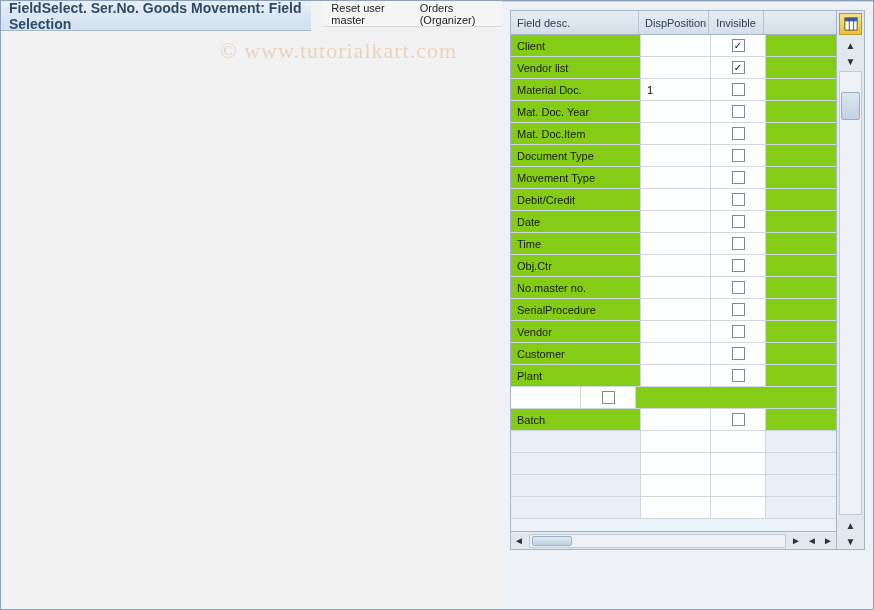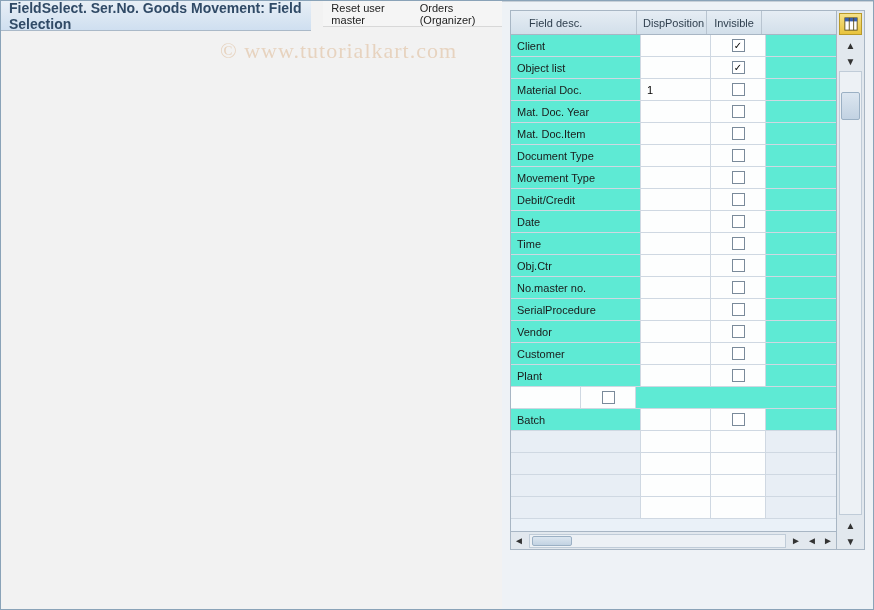--- a/index.html
+++ b/index.html
@@ -67,32 +67,32 @@
     background: linear-gradient(#e6edf4, #d2dfea);
     border-bottom: 1px solid #a8b6c4;
   }
   .hcell {
     border-right: 1px solid #b8c4d0;
     padding: 4px 6px;
     font-size: 11px;
     color: #30404f;
     display:flex; align-items:center;
   }
-  .col-desc  { width: 114px; margin-left: 12px; }
+  .col-desc  { width: 128px; }
   .col-pos   { width: 70px; }
   .col-inv   { width: 55px; justify-content:center; }
   .grid-body {
     flex:1;
     overflow:hidden;
   }
   .row {
     display:flex;
     height:22px;
     border-bottom: 1px solid #cfd8e2;
-    background: #5eead4;
+    background: #84cc16;
   }
   .row.empty { background: #e8eef5; }
   .cell {
     border-right: 1px solid #cfd8e2;
     padding: 3px 6px;
     font-size: 11px;
     color: #1a1a1a;
     display:flex; align-items:center;
   }
   .cell.c-desc { width:130px; }
@@ -193,21 +193,21 @@
             <div class="row">
               <div class="cell c-desc">Client</div>
               <div class="cell c-pos">
                 <input class="pos" style="">
               </div>
               <div class="cell c-inv">
                 <div class="chk">✓</div>
               </div>
             </div>
             <div class="row">
-              <div class="cell c-desc">Object list</div>
+              <div class="cell c-desc">Vendor list</div>
               <div class="cell c-pos">
                 <input class="pos" style="">
               </div>
               <div class="cell c-inv">
                 <div class="chk">✓</div>
               </div>
             </div>
             <div class="row">
               <div class="cell c-desc">Material Doc.</div>
               <div class="cell c-pos">

